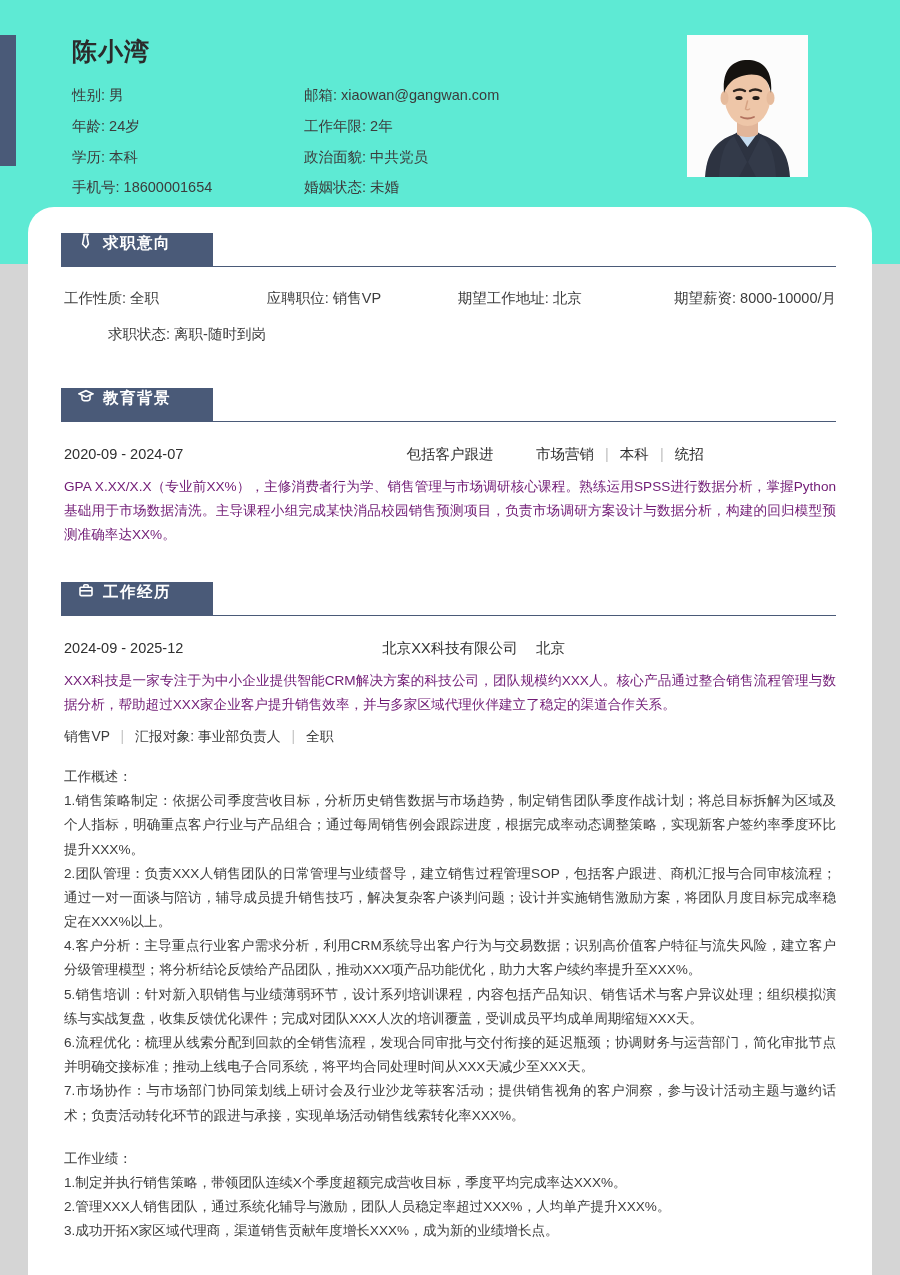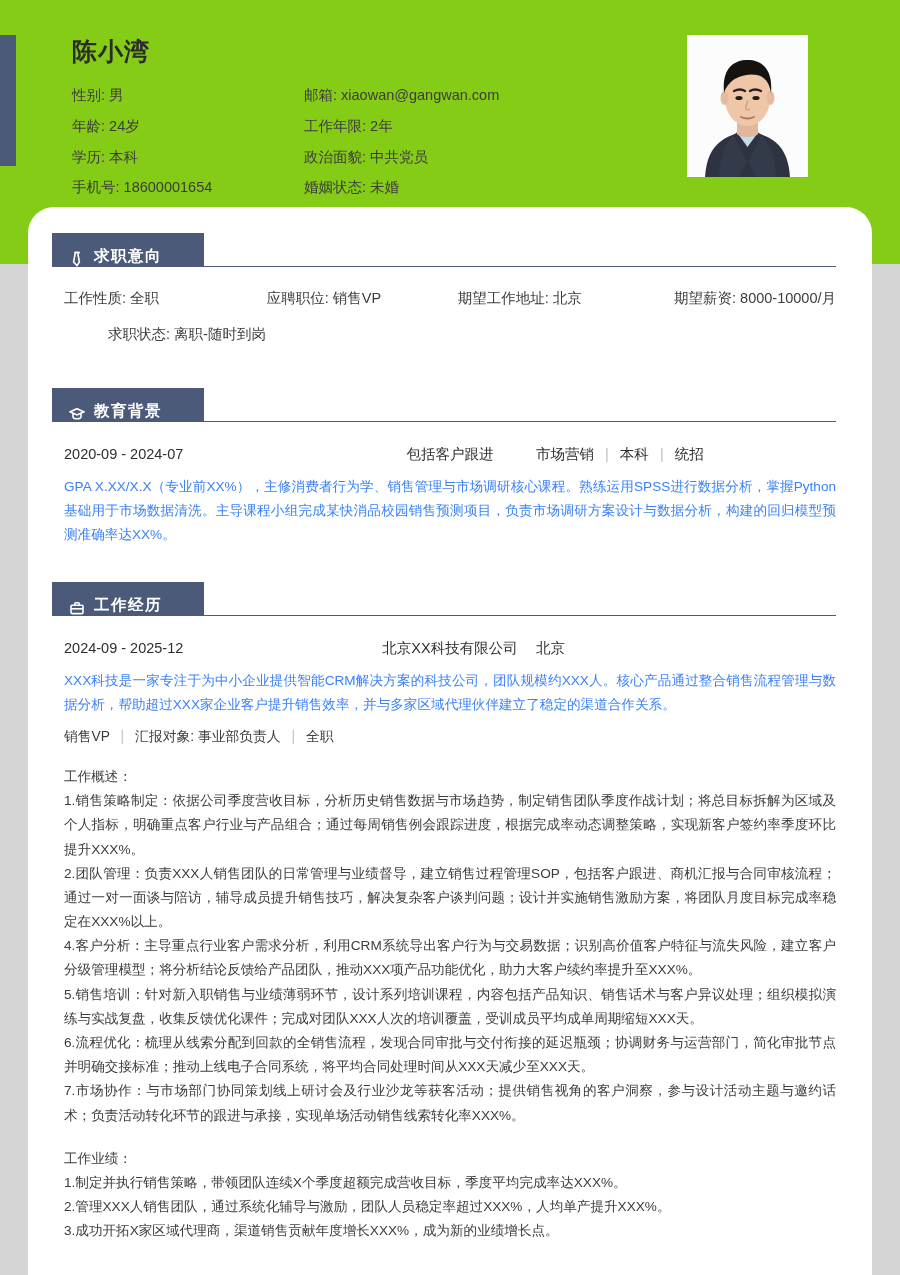--- a/index.html
+++ b/index.html
@@ -11,21 +11,21 @@
     font-family: "Liberation Sans", "DejaVu Sans", sans-serif;
     color: #333;
     overflow: hidden;
     position: relative;
   }
 
   
   .header {
     position: relative;
     height: 264px;
-    background: #84cc16;
+    background: #5eead4;
   }
   .accent-bar {
     position: absolute;
     left: 0;
     top: 35px;
     width: 16px;
     height: 131px;
     background: #4a5a78;
   }
   .header-inner {
@@ -81,30 +81,31 @@
 
   
   .section { position: relative; }
   .sec-head {
     position: relative;
     margin: 0 24px 0 24px;
     height: 34px;
   }
   .sec-tab {
     display: inline-flex;
-    align-items: flex-end;
+    align-items: flex-start;
     gap: 9px;
     background: #4a5a78;
     color: #ffffff;
     height: 34px;
     padding: 0 22px 0 17px;
     font-size: 15.5px;
     font-weight: bold;
     letter-spacing: 1.5px;
     min-width: 152px;
+    margin-left: 9px;
   }
   .sec-rule {
     position: absolute;
     left: 152px;
     right: 12px;
     bottom: 0;
     height: 1px;
     background: #4a5a78;
   }
   .sec-icon { display: inline-flex; width: 16px; height: 16px; }
@@ -140,21 +141,21 @@
     padding-top: 23px;
   }
   .entry-row .date { width: 300px; }
   .entry-row .mid  { flex: 1; text-align: center; }
   .entry-row .right{ width: 300px; text-align: left; }
   .entry-row .sep { color: #bdbdbd; padding: 0 7px; }
 
   .para {
     font-size: 13.6px;
     line-height: 1.78;
-    color: #3b82f6;
+    color: #701a75;
     padding-top: 11px;
     text-align: justify;
   }
   .meta-line {
     font-size: 13.8px;
     color: #3c3c3c;
     padding-top: 11px;
   }
   .meta-line .sep { color: #c2c2c2; padding: 0 7px; }
 

